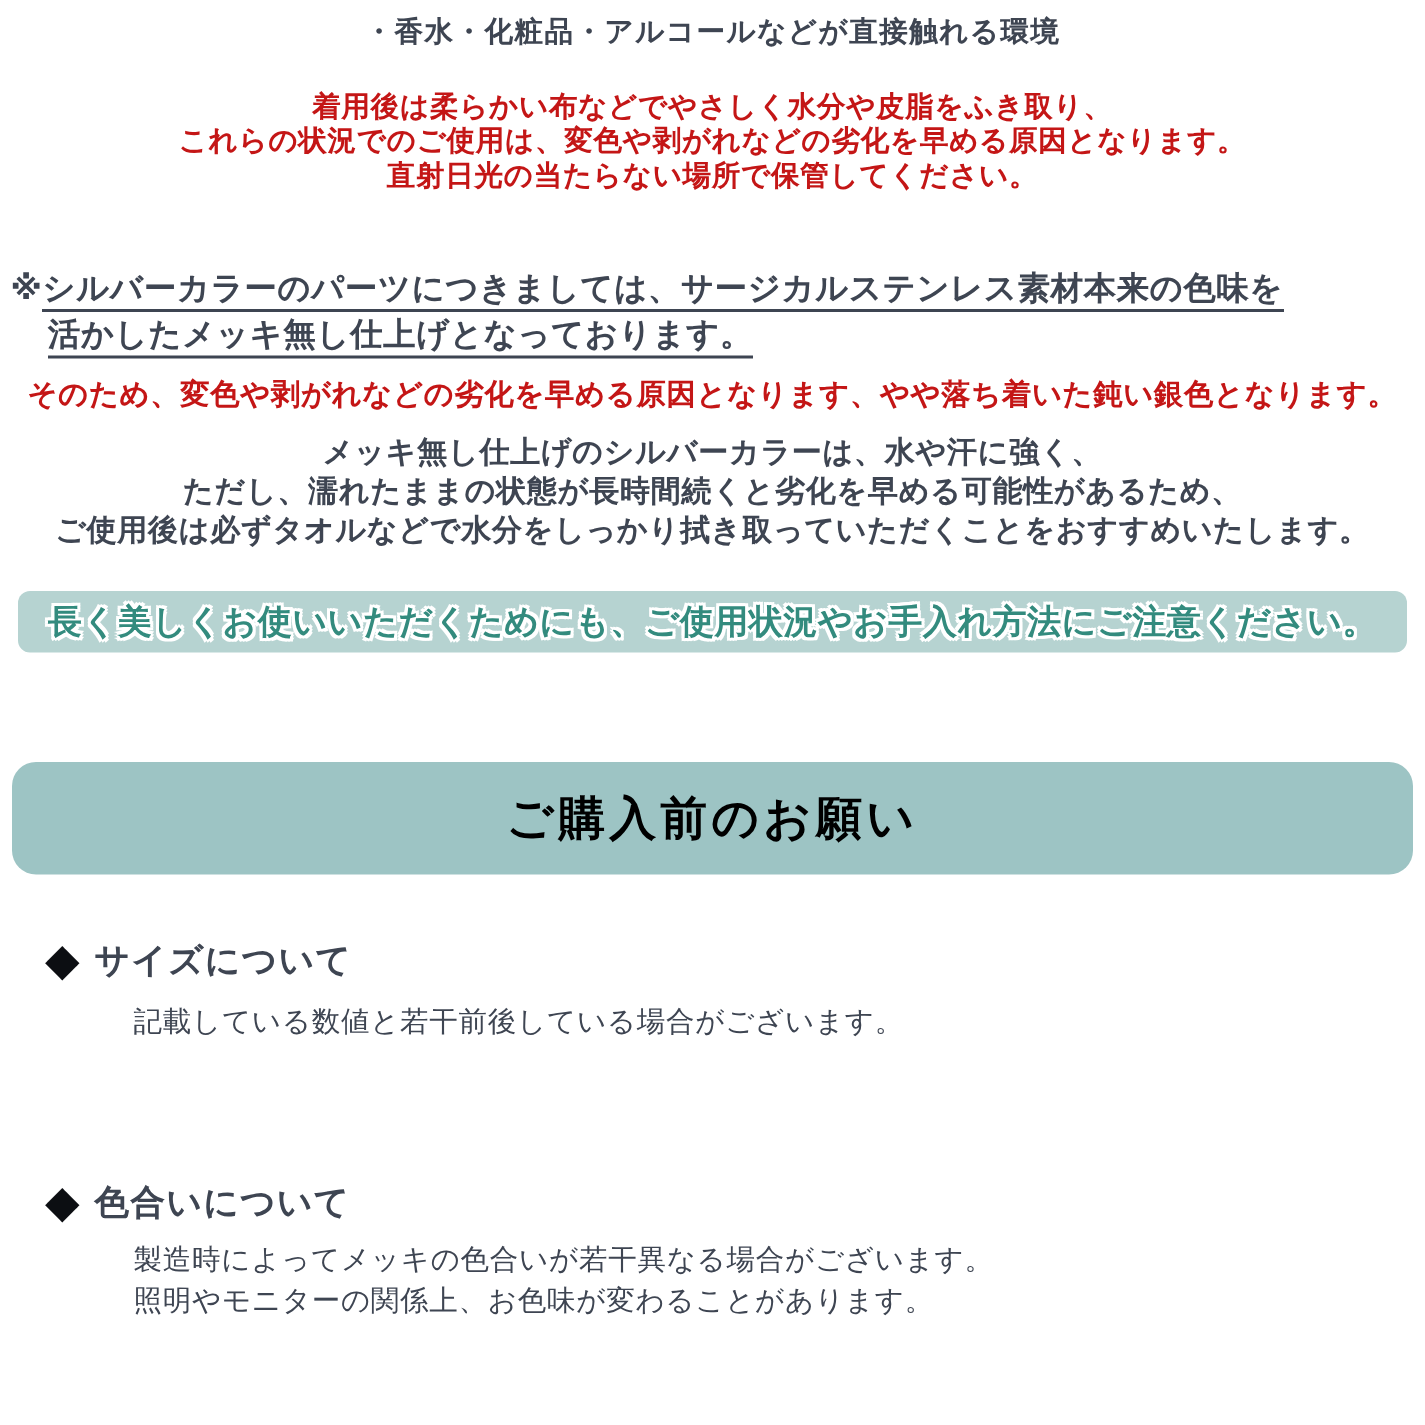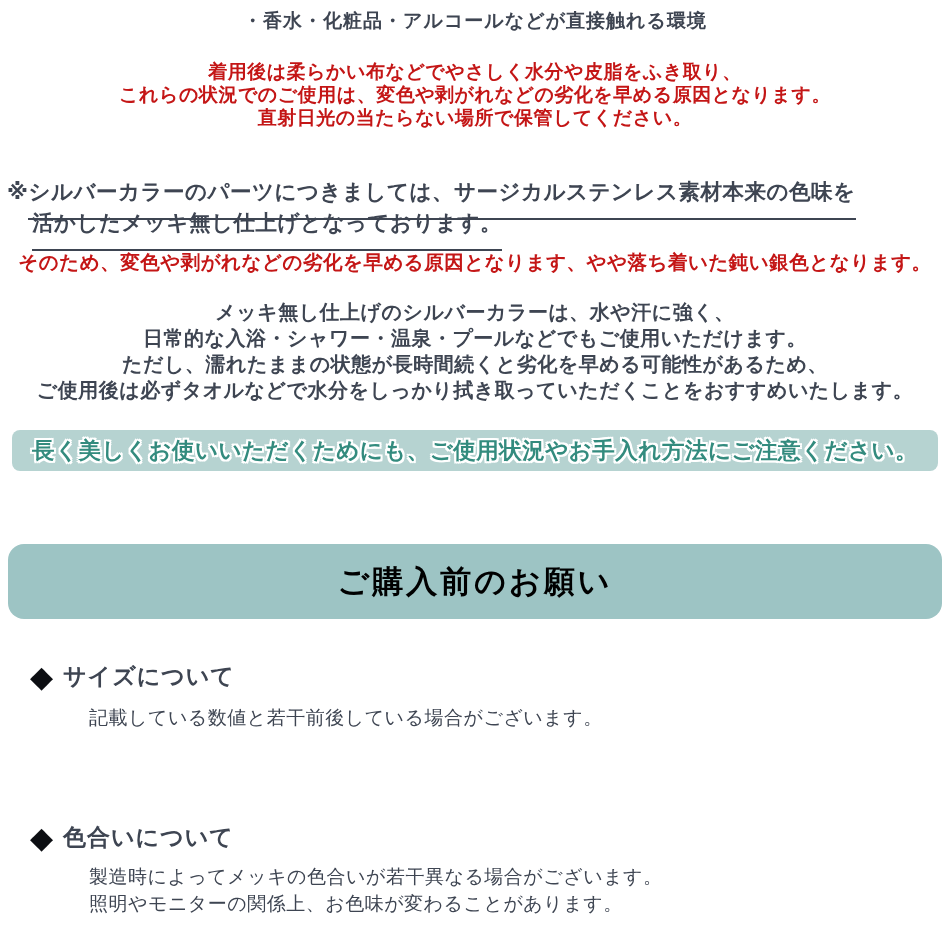--- a/index.html
+++ b/index.html
@@ -32,32 +32,32 @@
     margin-top: 50px;
     font-size: 21.5px;
     font-weight: bold;
     line-height: 26px;
     letter-spacing: 0.5px;
   }
   .silver-note .row1 { padding-left: 7px; }
   .silver-note .row2 { padding-left: 32px; margin-top: 5px; }
   .silver-note .u {
     border-bottom: 2.5px solid currentColor;
-    padding-bottom: 14px;
+    padding-bottom: 2px;
   }
   .silver-red-line {
     margin-top: 13px;
     color: var(--red, #c41616);
     font-weight: bold;
     font-size: 19.5px;
     letter-spacing: 0.5px;
   }
 
   .body-block {
-    margin-top: 23px;
+    margin-top: 13px;
     font-weight: bold;
     font-size: 20px;
     line-height: 26px;
     letter-spacing: 0.5px;
   }
 
   .caution-band {
     margin: 27px 12px 0 12px;
     height: 41px;
     background: var(--band-bg, #b6d3d1);
@@ -130,21 +130,20 @@
 
   <div class="silver-note">
     <div class="row1"><span>※</span><span class="u">シルバーカラーのパーツにつきましては、サージカルステンレス素材本来の色味を</span></div>
     <div class="row2"><span class="u">活かしたメッキ無し仕上げとなっております。</span></div>
   </div>
 
   <div class="silver-red-line center">そのため、変色や剥がれなどの劣化を早める原因となります、やや落ち着いた鈍い銀色となります。</div>
 
   <div class="body-block center">
     <div>メッキ無し仕上げのシルバーカラーは、水や汗に強く、</div>
-    <div>日常的な入浴・シャワー・温泉・プールなどでもご使用いただけます。</div>
     <div>ただし、濡れたままの状態が長時間続くと劣化を早める可能性があるため、</div>
     <div>ご使用後は必ずタオルなどで水分をしっかり拭き取っていただくことをおすすめいたします。</div>
   </div>
 
   <div class="caution-band">長く美しくお使いいただくためにも、ご使用状況やお手入れ方法にご注意ください。</div>
 
   <div class="purchase-banner">ご購入前のお願い</div>
 
   <div id="section-size">
     <div class="section-heading">

